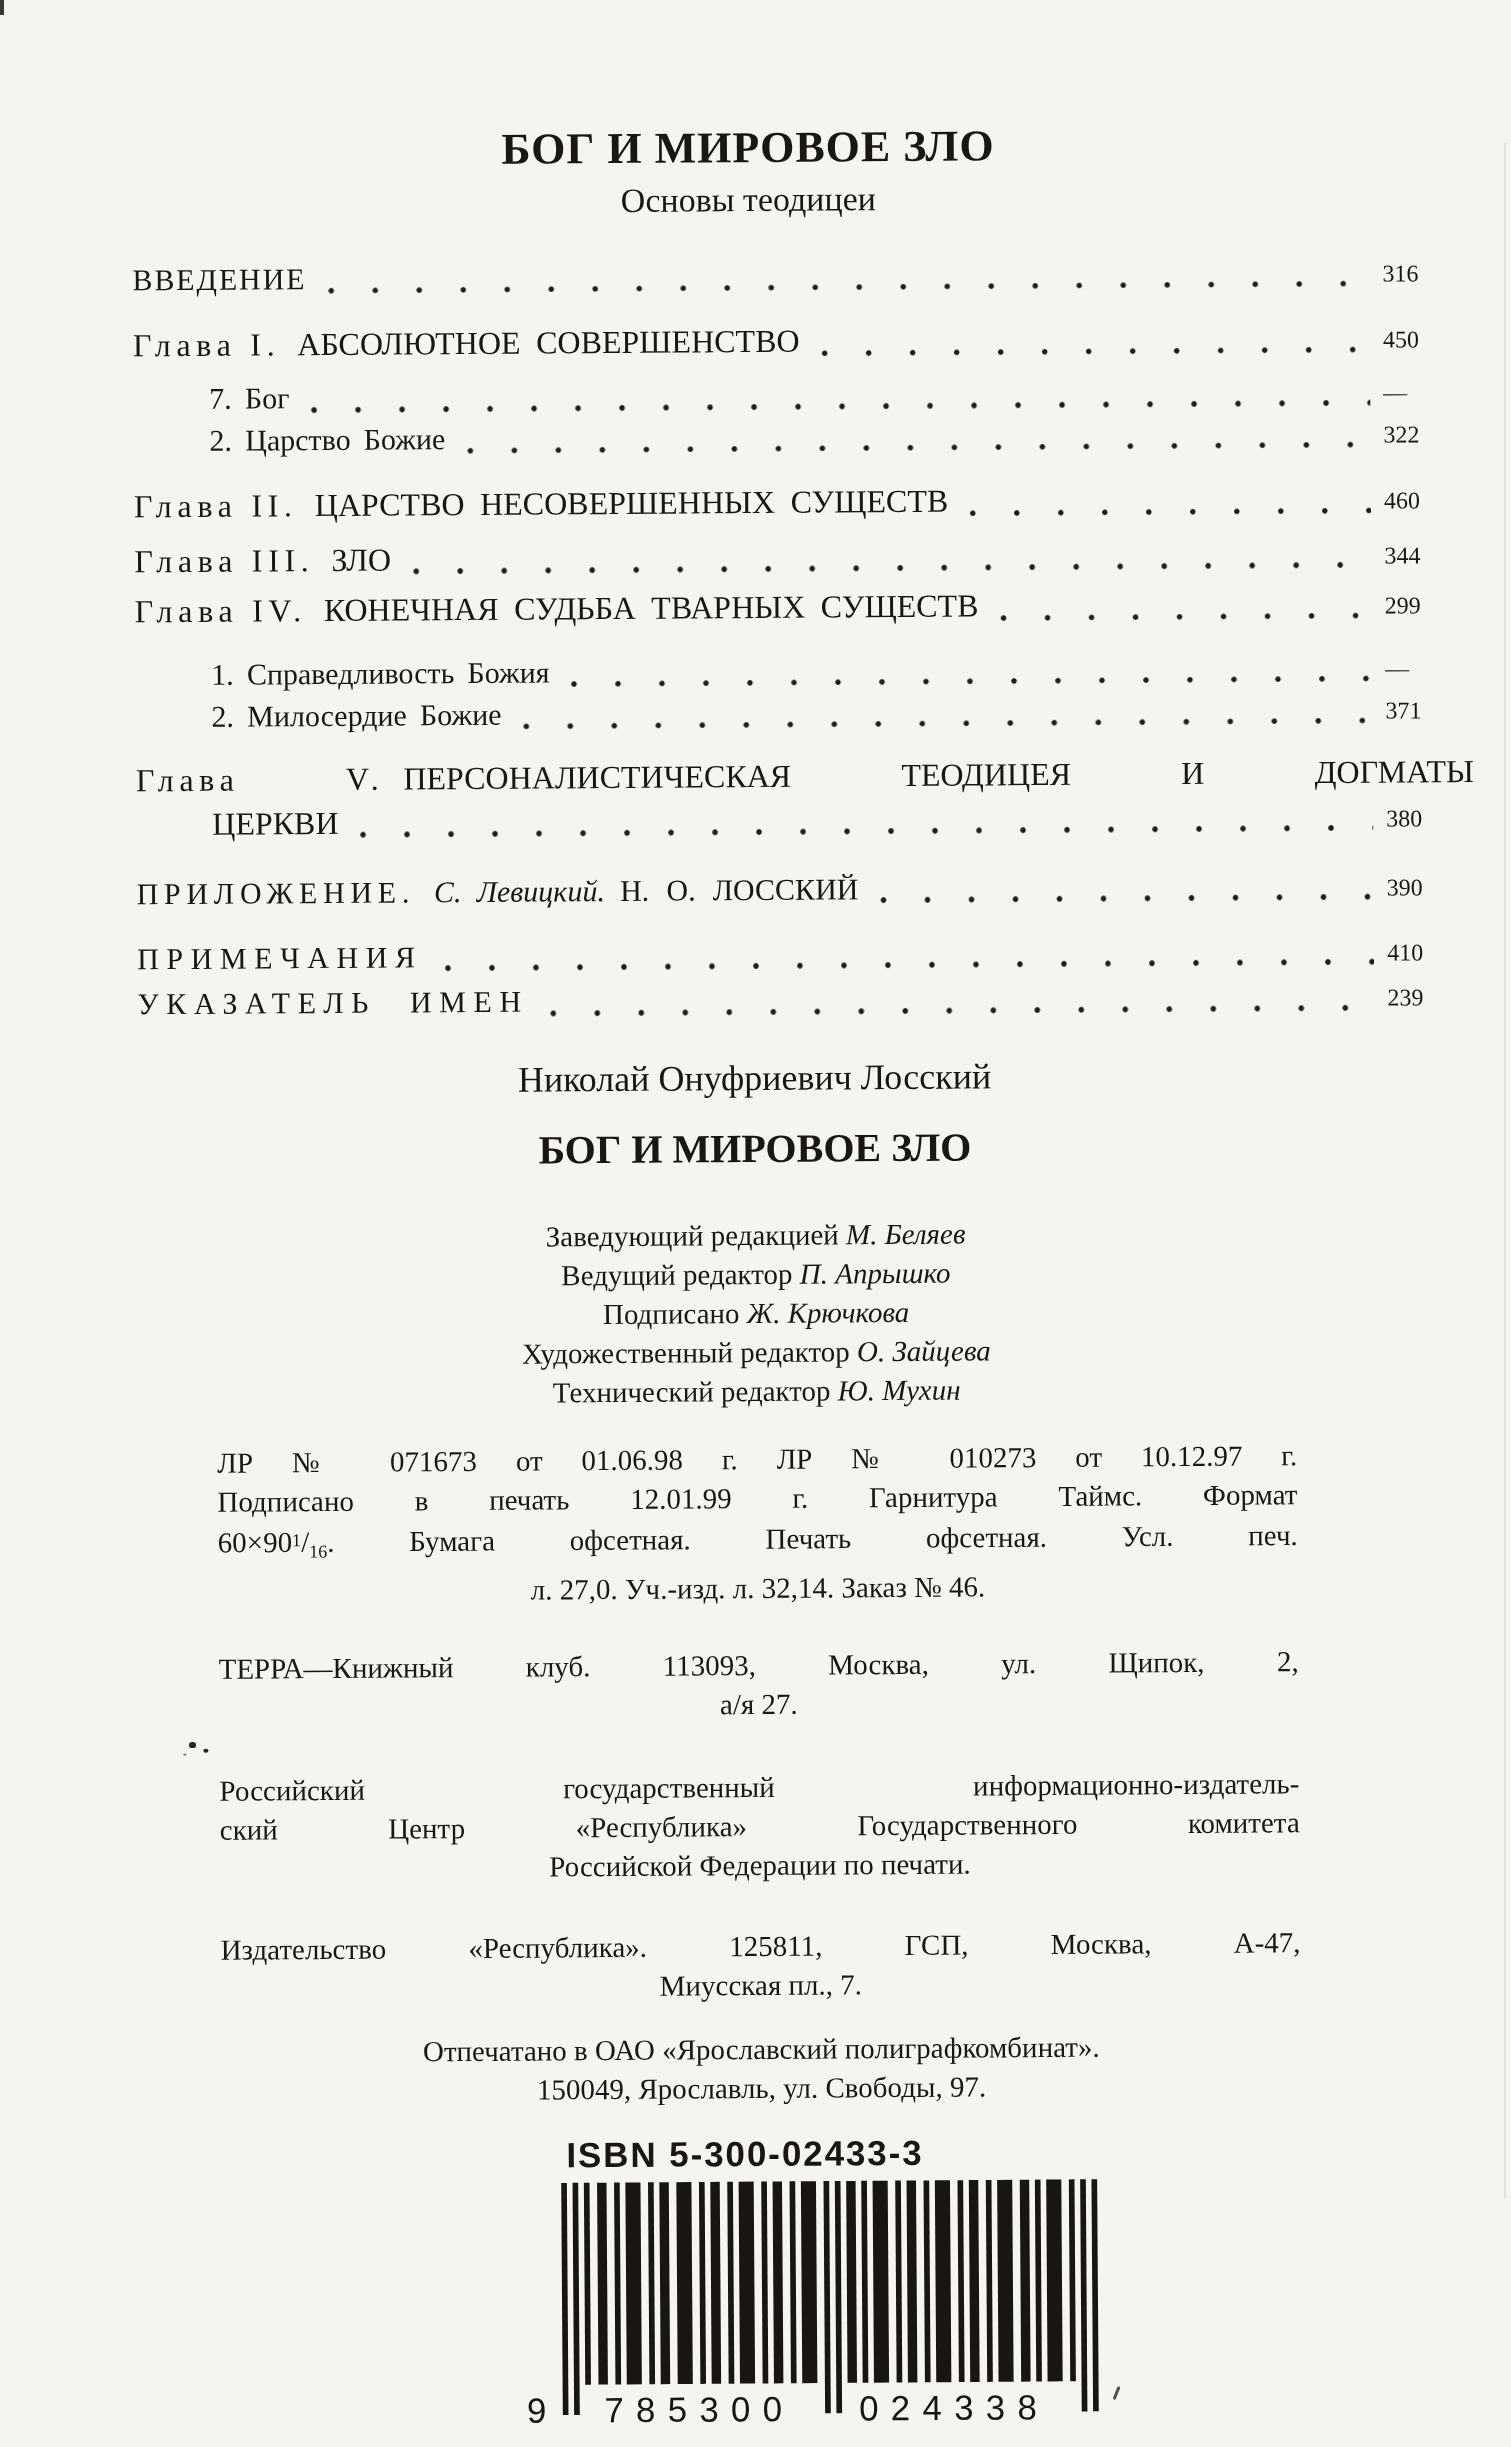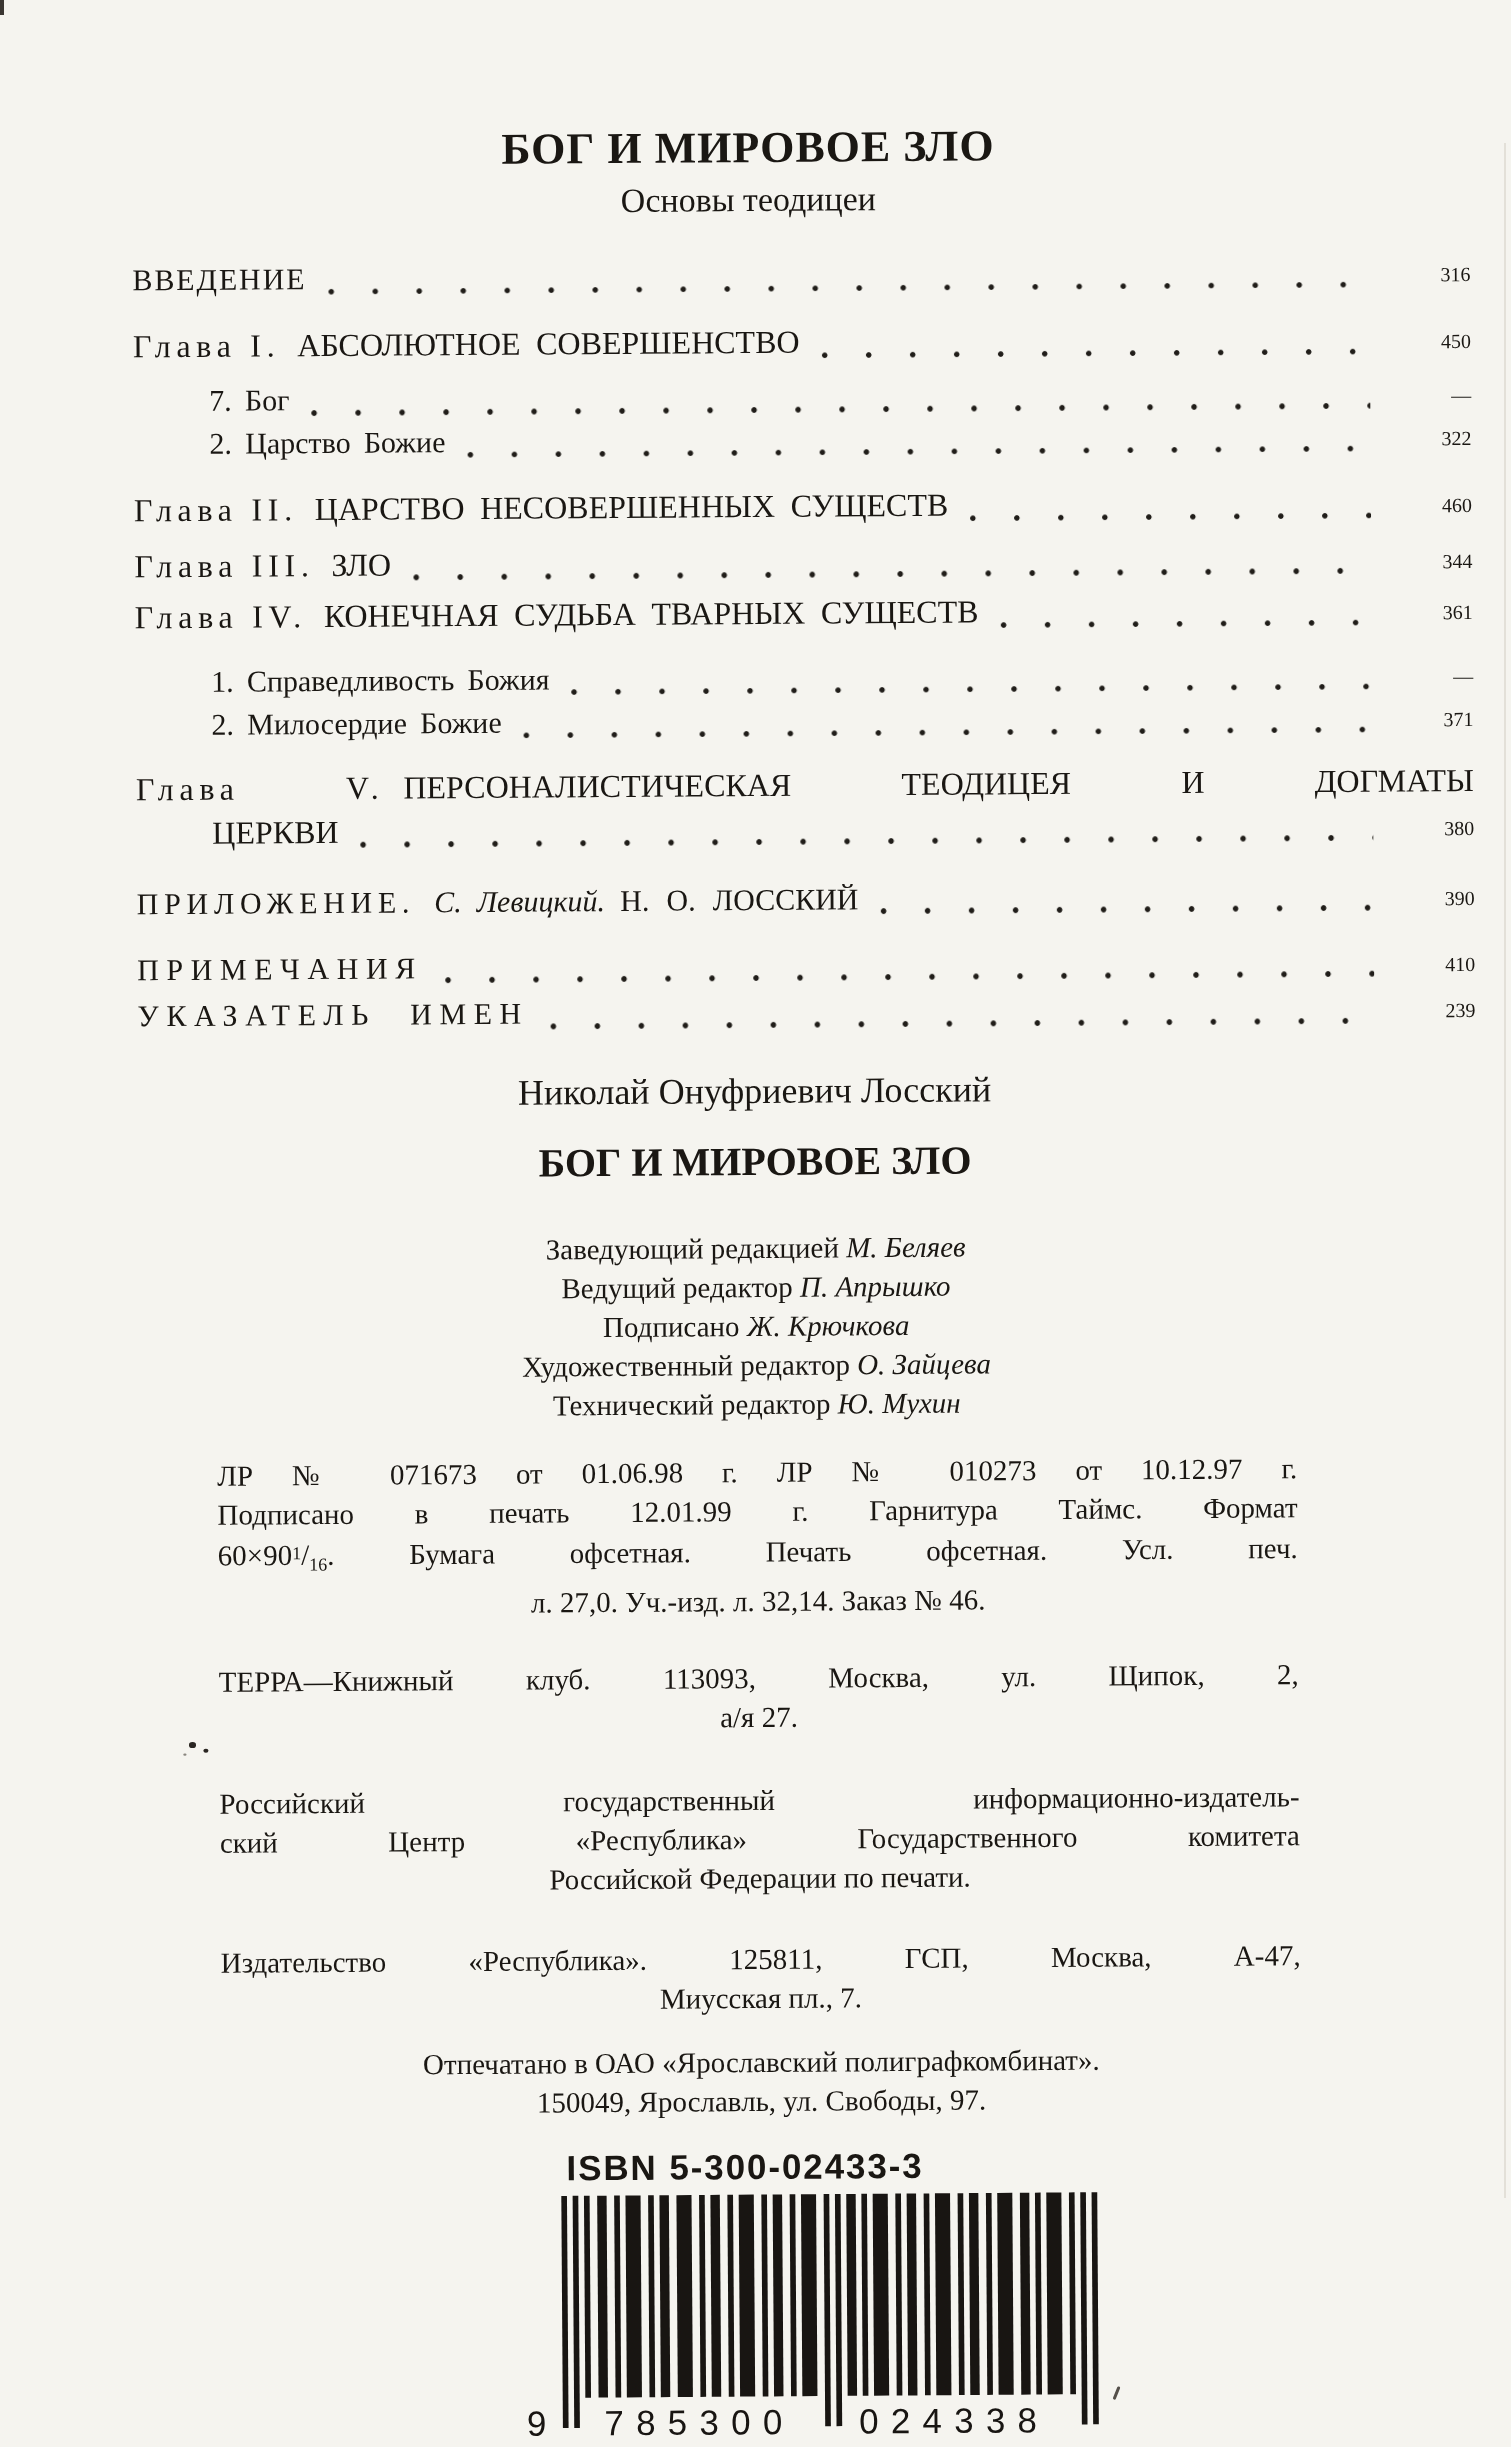--- a/index.html
+++ b/index.html
@@ -28,21 +28,21 @@
   .chapter{font-size:32px;}
   .chapter .pre{letter-spacing:5.7px;margin-right:17px;white-space:nowrap;}
   .chapter .ttl{word-spacing:7.6px;white-space:nowrap;}
   .sub{padding-left:76px;}
   .sub .lbl{word-spacing:5.7px;}
   .leader{
     flex:1;height:7.6px;align-self:flex-end;
     margin:0 13.4px 5.7px 21px;
     background:radial-gradient(circle at 3.8px 3.8px,#201d19 2.3px,rgba(0,0,0,0) 3.1px) left bottom/44px 7.6px repeat-x;
   }
-  .pg{min-width:88px;text-align:right;font-size:20px;white-space:nowrap;}
+  .pg{min-width:88px;text-align:left;font-size:24px;white-space:nowrap;}
   .toc-just{font-size:32px;line-height:38px;text-align:justify;text-align-last:justify;}
   .toc-just .pre{letter-spacing:5.7px;margin-right:19px;}
   .toc-just .ttl{word-spacing:9.6px;}
   .cont{padding-left:76px;}
   .appendix .lbl{letter-spacing:5.7px;}
   .appendix .ital{font-style:italic;margin-left:19px;word-spacing:7.6px;}
   .appendix .rest{margin-left:15.3px;word-spacing:9.6px;}
   .caps-sp .lbl{letter-spacing:7.6px;word-spacing:19px;}
   .mt26{margin-top:25px;} .mt24{margin-top:23px;} .mt14{margin-top:13.4px;} .mt10{margin-top:9.6px;} .mt6{margin-top:5.7px;}
   .mt2{margin-top:1.9px;} .mt30{margin-top:29px;}
@@ -126,21 +126,21 @@
       <span class="pre">Глава III.</span>
       <span class="ttl">ЗЛО</span>
       <span class="leader"></span>
       <span class="pg">344</span>
     </div>
 
     <div class="toc-row chapter mt10">
       <span class="pre">Глава IV.</span>
       <span class="ttl">КОНЕЧНАЯ СУДЬБА ТВАРНЫХ СУЩЕСТВ</span>
       <span class="leader"></span>
-      <span class="pg">361</span>
+      <span class="pg">299</span>
     </div>
 
     <div class="toc-row sub mt24">
       <span class="lbl">1. Справедливость Божия</span>
       <span class="leader"></span>
       <span class="pg">—</span>
     </div>
 
     <div class="toc-row sub mt2">
       <span class="lbl">2. Милосердие Божие</span>

